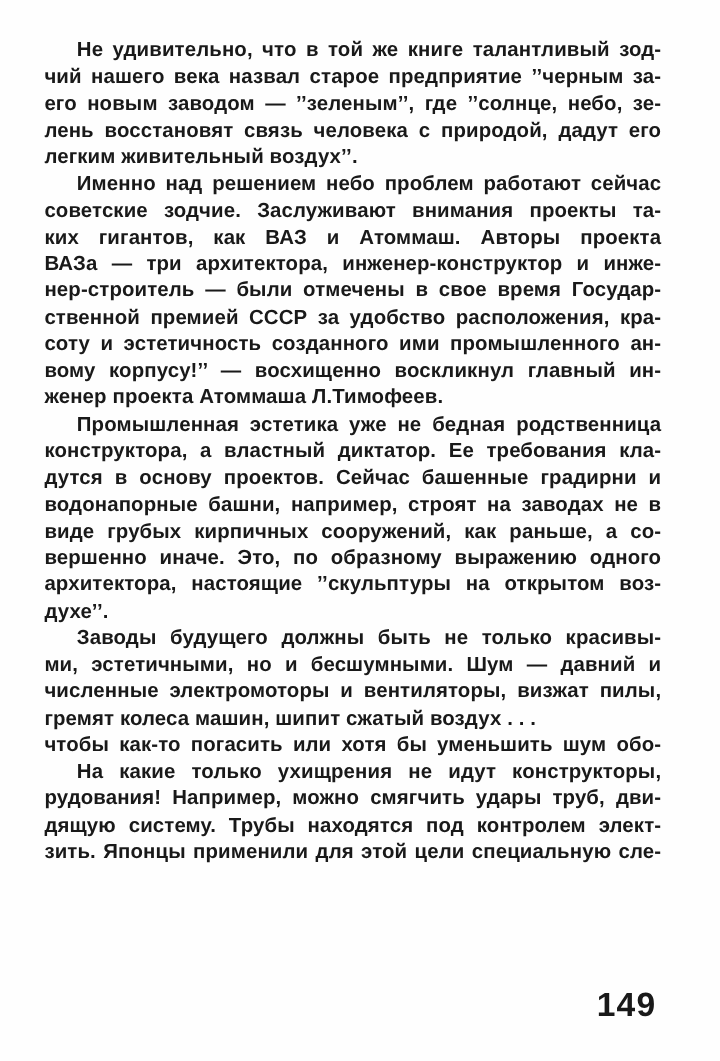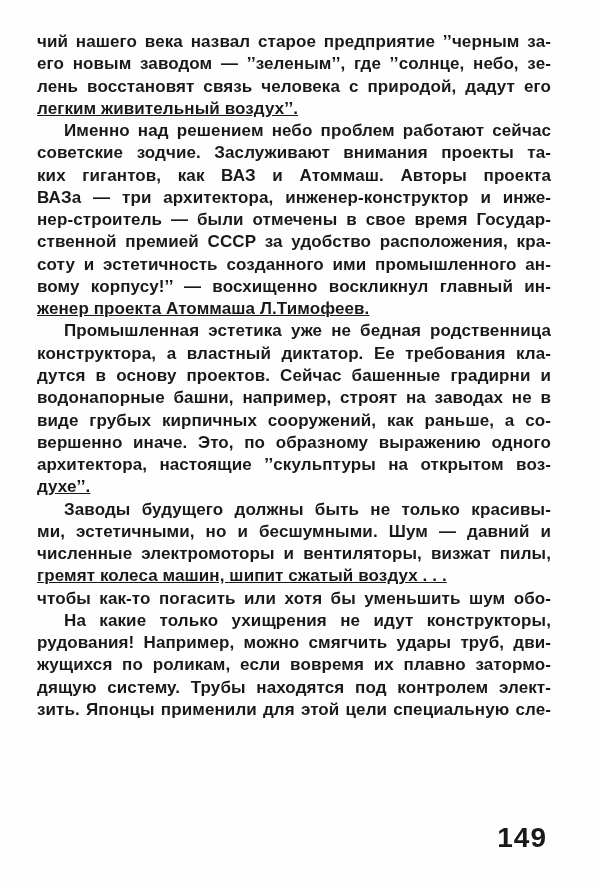--- a/index.html
+++ b/index.html
@@ -30,41 +30,41 @@
     font-weight: 700;
     color: #191919;
     line-height: 22.27px;
     letter-spacing: 0.1px;
     text-align: justify;
     text-align-last: justify;
   }
   .line.last {
     text-align: left;
     text-align-last: left;
-    text-decoration: underline;
   }
   .line.first {
     text-indent: 27px;
   }
   .page-number {
     position: absolute;
     top: 822px;
     right: 53px;
     font-size: 28px;
     font-weight: 700;
     letter-spacing: 1px;
     color: #191919;
   }
 </style>
 </head>
 <body>
 
 <div class="scan">
   <div id="text-block">
       <div class="paragraph">
+        <div class="line first">Не удивительно, что в той же книге талантливый зод-</div>
         <div class="line">чий нашего века назвал старое предприятие ’’черным за-</div>
         <div class="line">его новым заводом — ’’зеленым’’, где ’’солнце, небо, зе-</div>
         <div class="line">лень восстановят связь человека с природой, дадут его</div>
         <div class="line last">легким живительный воздух’’.</div>
       </div>
       <div class="paragraph">
         <div class="line first">Именно над решением небо проблем работают сейчас</div>
         <div class="line">советские зодчие. Заслуживают внимания проекты та-</div>
         <div class="line">ких гигантов, как ВАЗ и Атоммаш. Авторы проекта</div>
         <div class="line">ВАЗа — три архитектора, инженер-конструктор и инже-</div>
@@ -87,19 +87,18 @@
       <div class="paragraph">
         <div class="line first">Заводы будущего должны быть не только красивы-</div>
         <div class="line">ми, эстетичными, но и бесшумными. Шум — давний и</div>
         <div class="line">численные электромоторы и вентиляторы, визжат пилы,</div>
         <div class="line last">гремят колеса машин, шипит сжатый воздух . . .</div>
       </div>
       <div class="paragraph">
         <div class="line">чтобы как-то погасить или хотя бы уменьшить шум обо-</div>
         <div class="line first">На какие только ухищрения не идут конструкторы,</div>
         <div class="line">рудования! Например, можно смягчить удары труб, дви-</div>
-        <div class="line">жущихся по роликам, если вовремя их плавно затормо-</div>
         <div class="line">дящую систему. Трубы находятся под контролем элект-</div>
         <div class="line">зить. Японцы применили для этой цели специальную сле-</div>
       </div>
     </div>
   <div class="page-number">149</div>
 </div>
 
 </body></html>

